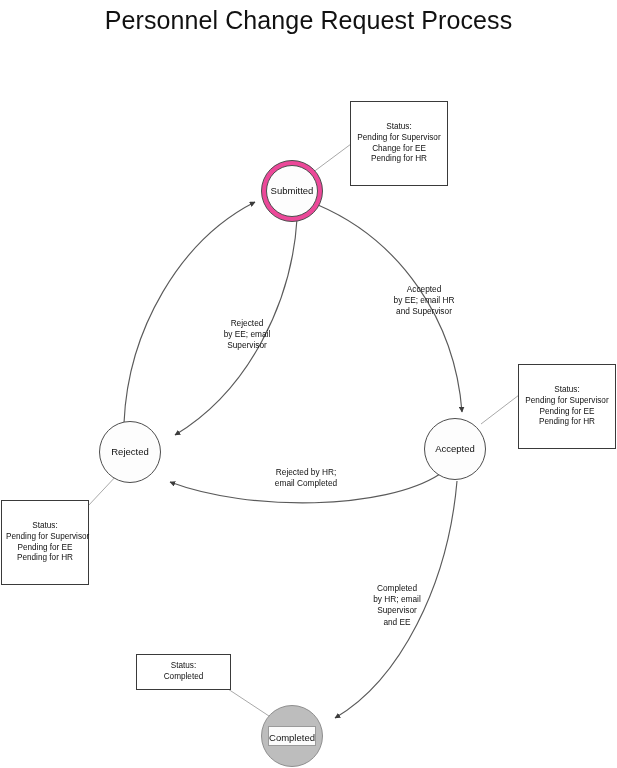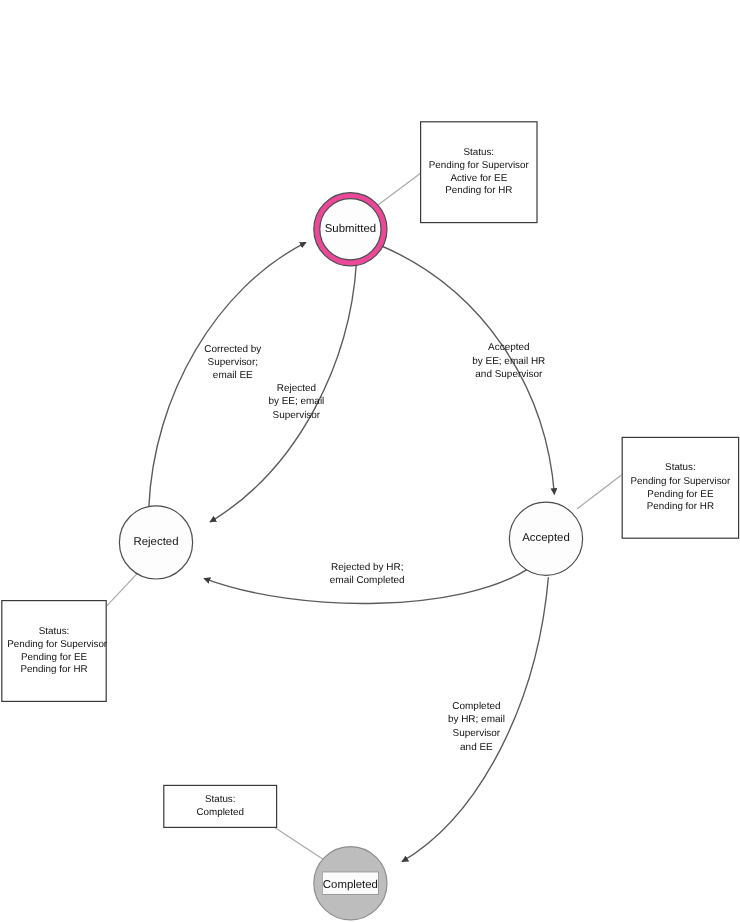--- a/index.html
+++ b/index.html
@@ -50,20 +50,21 @@
     position:absolute;text-align:center;font-size:8.3px;
     line-height:1.35;color:#111;white-space:nowrap;
   }
   .edgelabel .ln{display:block;}
 </style>
 </head>
 <body>
 
 <div id="stage">
 
+  <div class="title">Personnel Change Request Process</div>
 
   <svg id="wires" viewBox="0 0 617 768">
     <defs>
       <marker id="arw" viewBox="0 0 10 10" refX="9" refY="5" markerWidth="5" markerHeight="5" orient="auto-start-reverse">
         <path d="M 0 0 L 10 5 L 0 10 z" fill="#3c3c3c"></path>
       </marker>
     </defs>
 
     <g fill="none" stroke="#5a5a5a" stroke-width="1.15">
 
@@ -82,21 +83,21 @@
       <path d="M 351 144 L 308 176"></path>
       <path d="M 519 395 L 481 424"></path>
       <path d="M 88 506 L 118 474"></path>
       <path d="M 228 689 L 272 718"></path>
     </g>
   </svg>
 
   <div class="statusbox" style="left:350px;top:101px;width:98px;">
     <span class="ln">Status:</span>
     <span class="ln">Pending for Supervisor</span>
-    <span class="ln">Active for EE</span>
+    <span class="ln">Change for EE</span>
     <span class="ln">Pending for HR</span>
   </div>
 
   <div class="statusbox" style="left:518px;top:364px;width:98px;">
     <span class="ln">Status:</span>
     <span class="ln">Pending for Supervisor</span>
     <span class="ln">Pending for EE</span>
     <span class="ln">Pending for HR</span>
   </div>
 
@@ -117,25 +118,20 @@
     <span class="ln">by EE; email HR</span>
     <span class="ln">and Supervisor</span>
   </div>
 
   <div class="edgelabel" style="left:203px;top:318px;width:88px;">
     <span class="ln">Rejected</span>
     <span class="ln">by EE; email</span>
     <span class="ln">Supervisor</span>
   </div>
 
-  <div class="edgelabel" style="left:148px;top:285px;width:92px;">
-    <span class="ln">Corrected by</span>
-    <span class="ln">Supervisor;</span>
-    <span class="ln">email EE</span>
-  </div>
 
   <div class="edgelabel" style="left:244px;top:467px;width:124px;">
     <span class="ln">Rejected by HR;</span>
     <span class="ln">email Completed</span>
   </div>
 
   <div class="edgelabel" style="left:356px;top:583px;width:82px;">
     <span class="ln">Completed</span>
     <span class="ln">by HR; email</span>
     <span class="ln">Supervisor</span>

